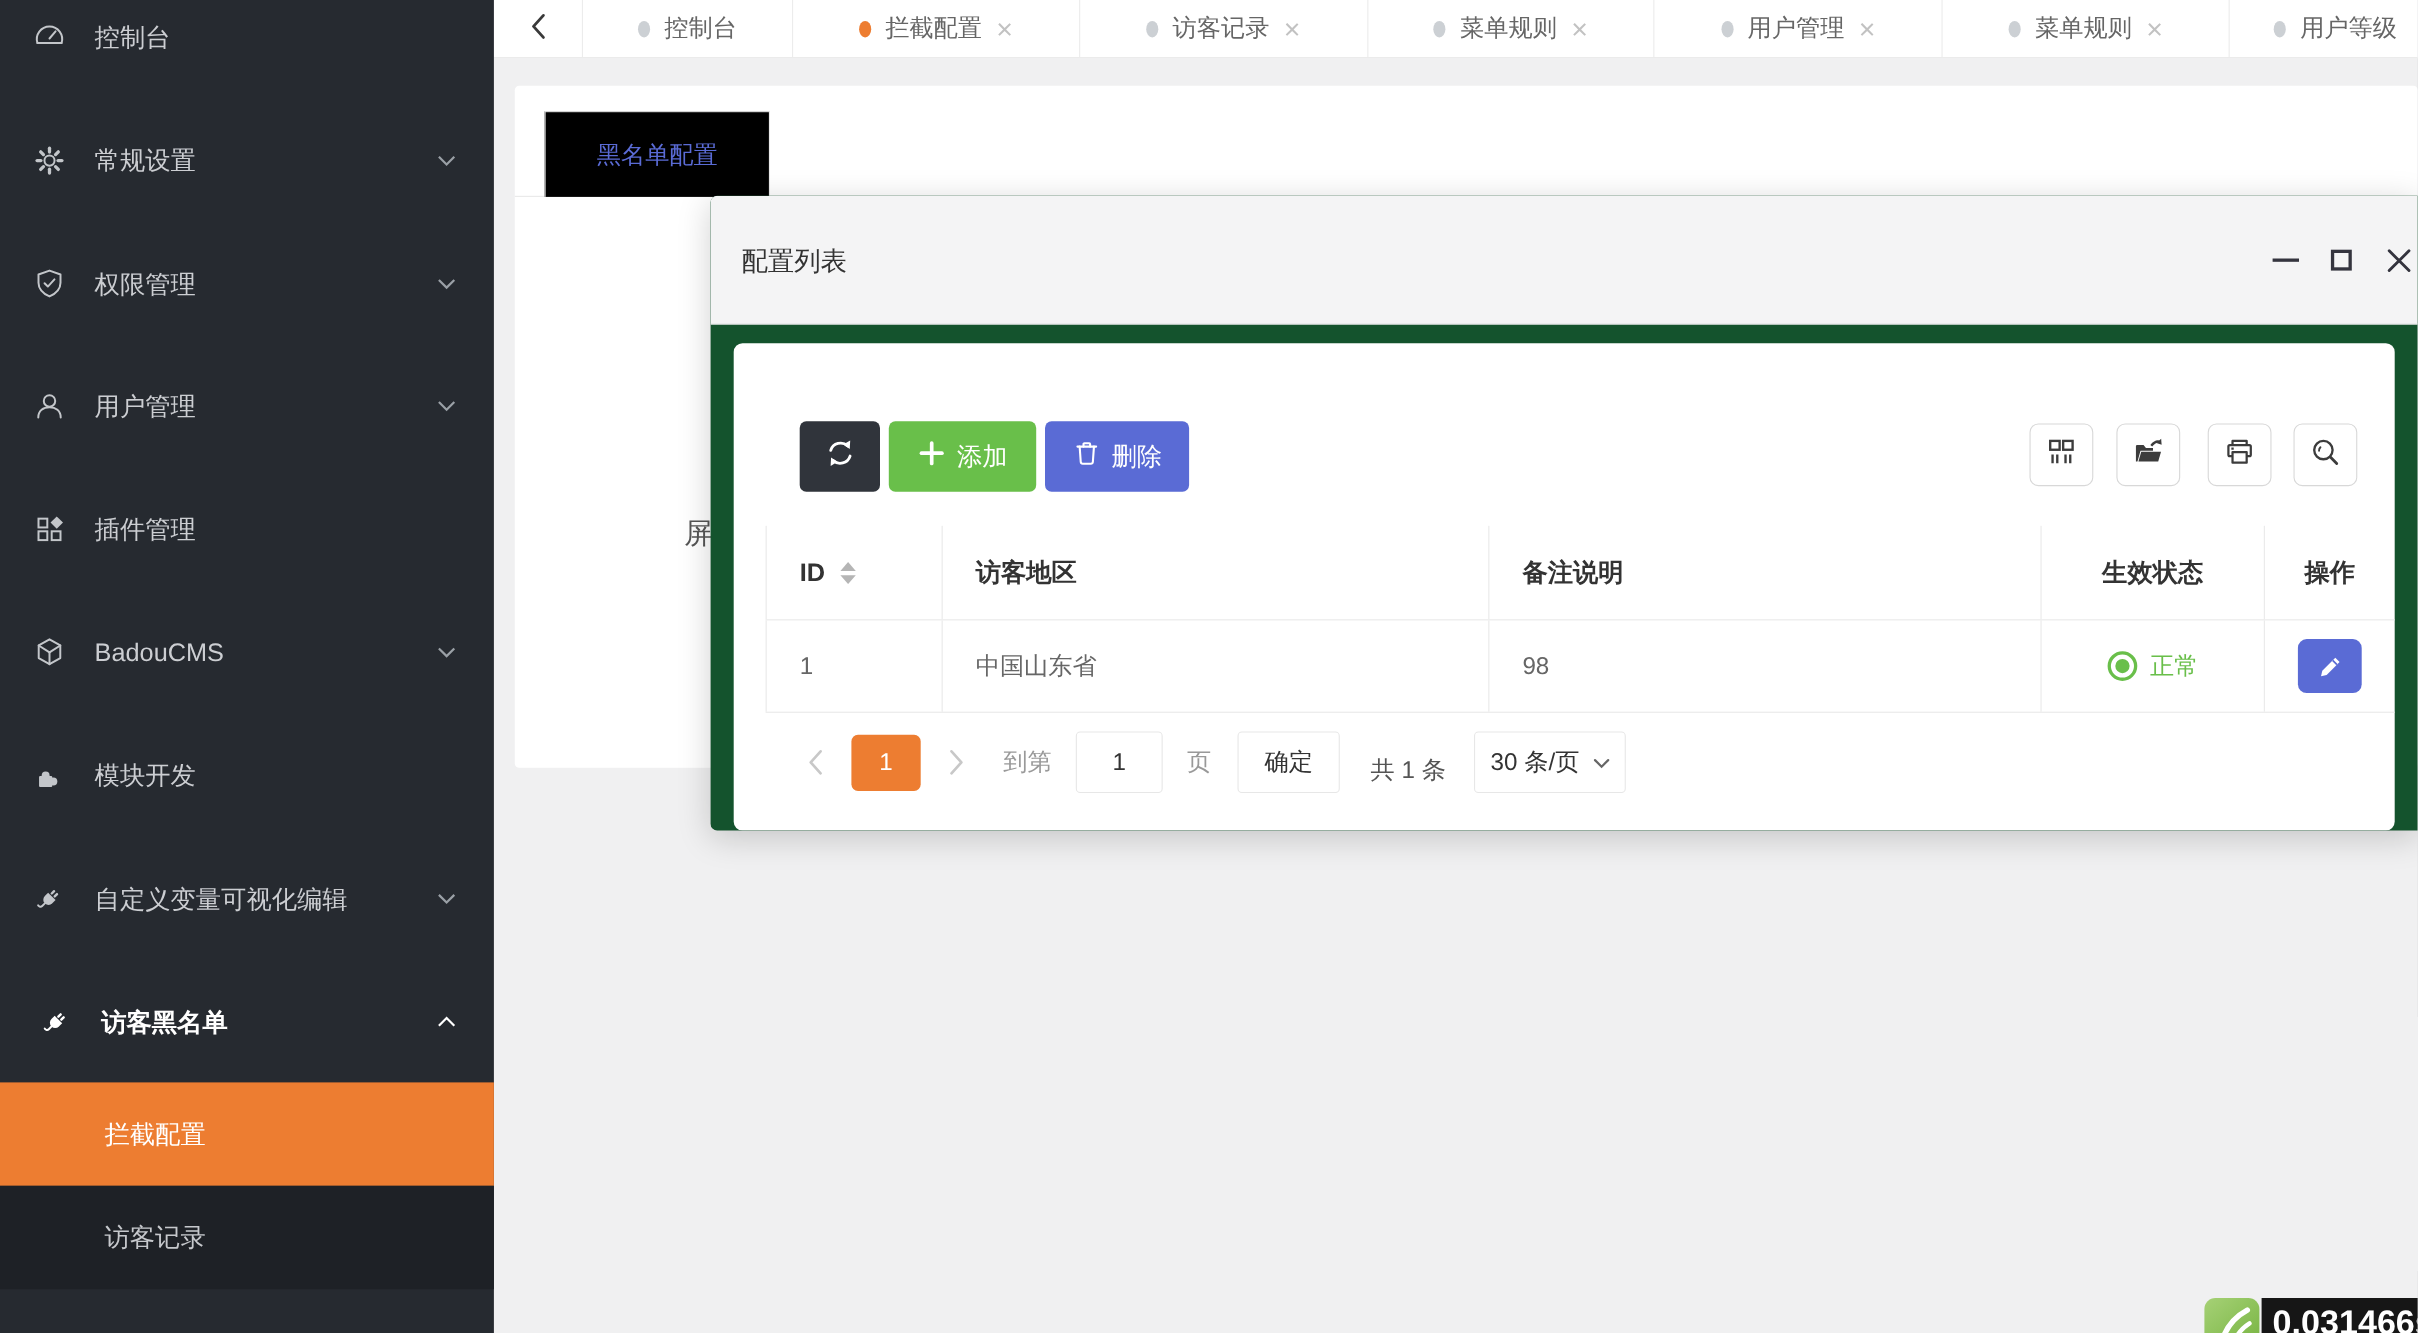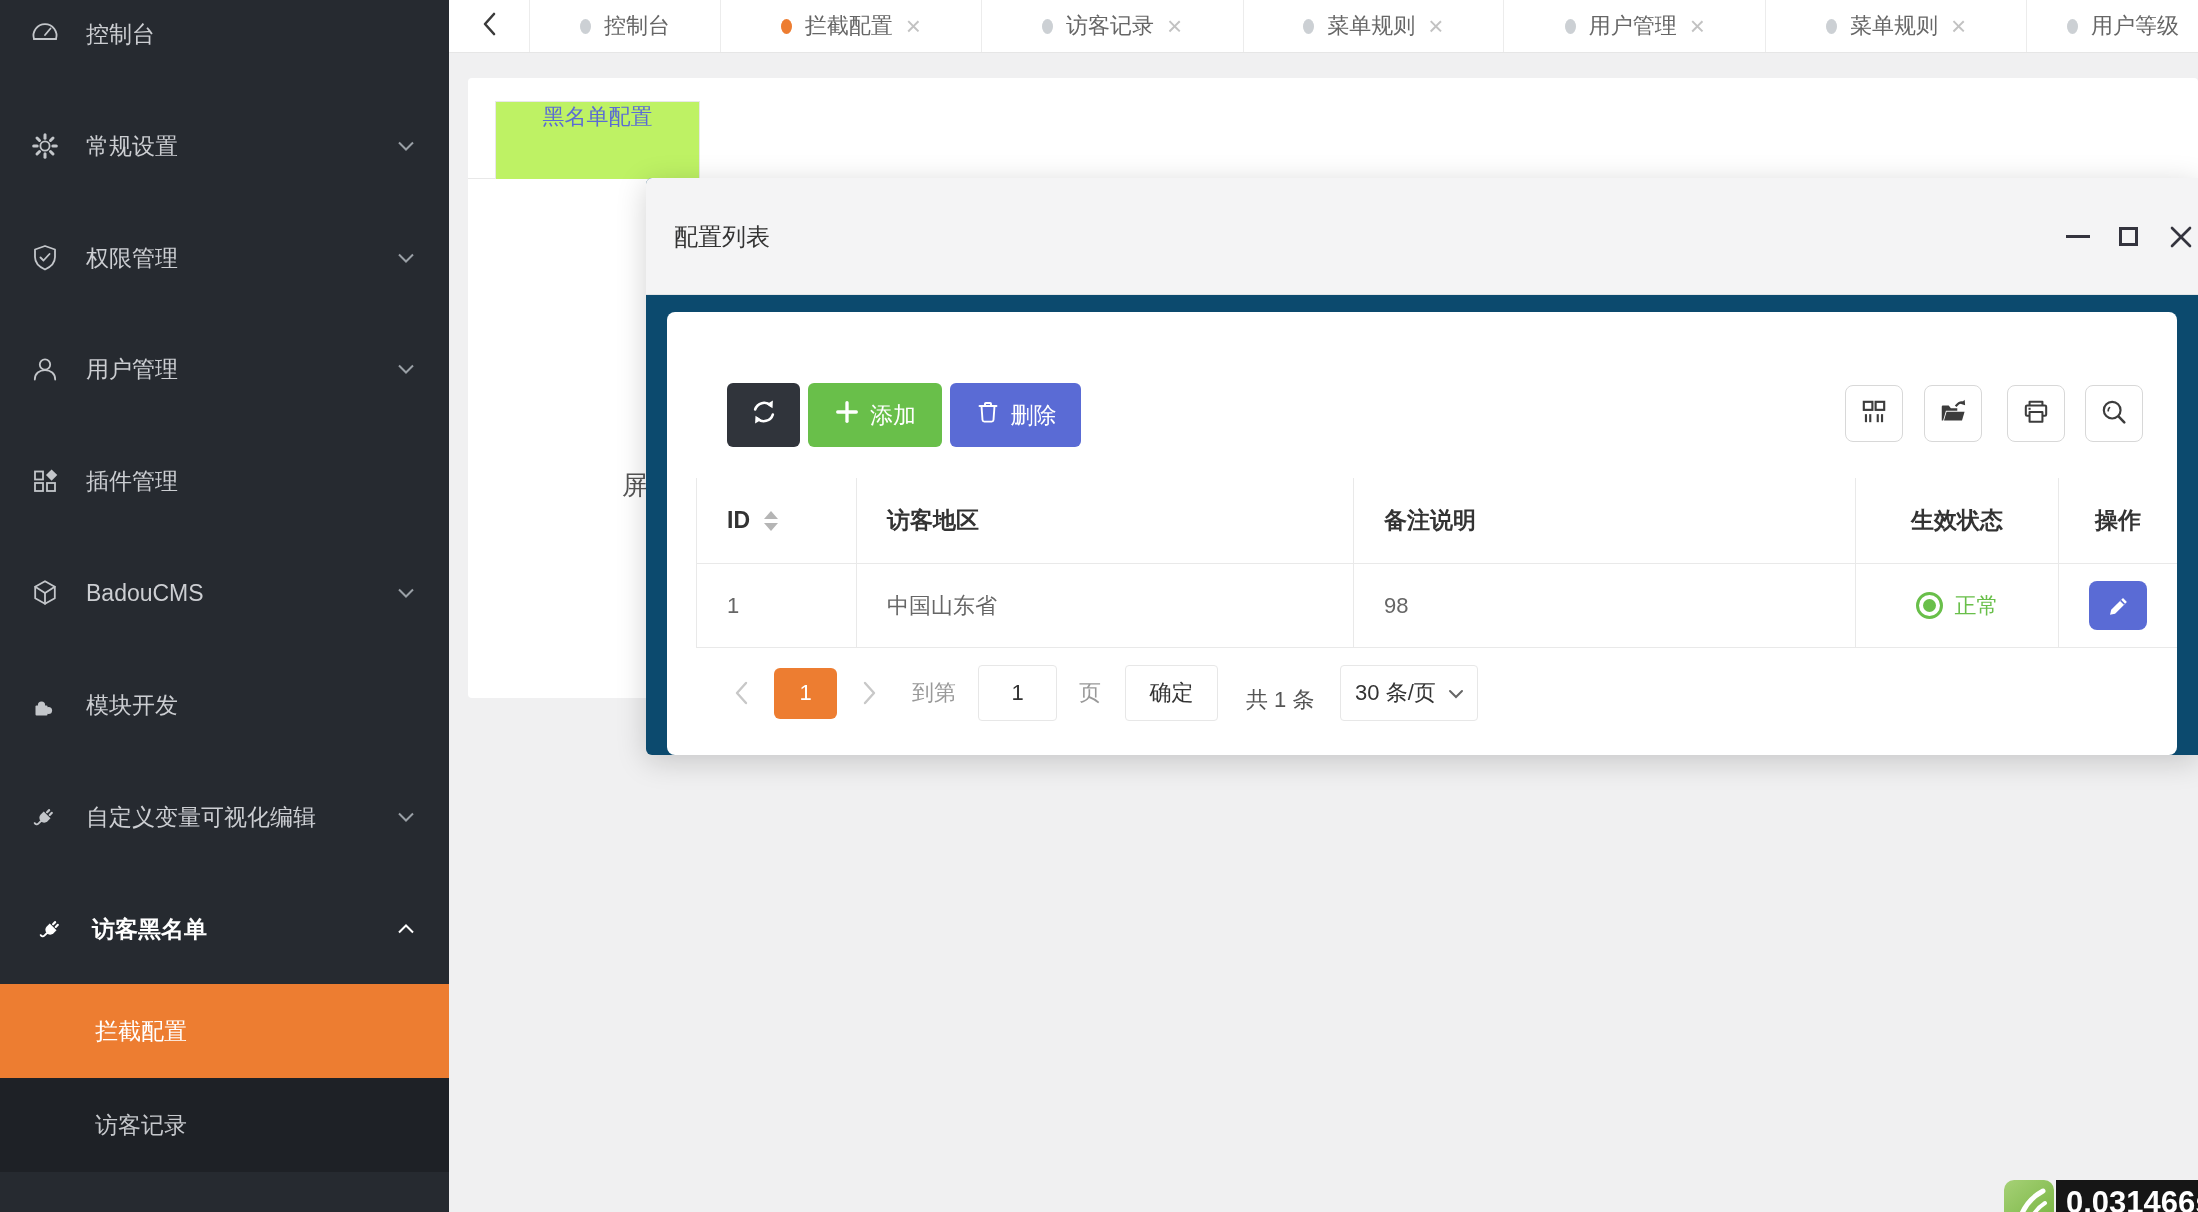--- a/index.html
+++ b/index.html
@@ -20,25 +20,25 @@
   #tabbar{position:absolute;left:449px;top:0;width:1749px;height:53px;background:#fff;border-bottom:1px solid #e6e6e6;display:flex;z-index:3;}
   .tab-arrow{width:81px;height:100%;display:flex;align-items:center;justify-content:center;border-right:1px solid #ececec;cursor:pointer;}
   .ttab{height:100%;display:flex;align-items:center;justify-content:center;gap:13px;border-right:1px solid #ececec;font-size:22px;color:#666;cursor:pointer;overflow:hidden;white-space:nowrap;}
   .ttab .dot{width:11px;height:15px;border-radius:50%;background:#ccd0d4;flex:0 0 11px;}
   .ttab.active .dot{background:#ed7d31;}
   .ttab .tclose{font-size:26px;color:#c2c2c2;line-height:1;cursor:pointer;}
 
   
   #page-card{position:absolute;left:468px;top:78px;width:1730px;height:620px;background:#fff;border-radius:4px;z-index:1;}
   #page-card .strip-line{position:absolute;left:0;right:0;top:100px;height:1px;background:#e8e8e8;z-index:1;}
-  #card-tab{position:absolute;left:27px;top:23px;width:205px;height:78px;background:#bef264;border:1px solid #e8e8e8;border-bottom:none;z-index:2;display:flex;justify-content:center;font-size:22px;color:#5a6bd5;cursor:pointer;}
+  #card-tab{position:absolute;left:27px;top:23px;width:205px;height:78px;background:#000000;border:1px solid #e8e8e8;border-bottom:none;z-index:2;display:flex;align-items:center;justify-content:center;font-size:22px;color:#5a6bd5;cursor:pointer;}
   #hidden-label{position:absolute;left:154px;top:390px;font-size:26px;color:#555;white-space:nowrap;}
 
   
-  #modal{position:absolute;left:646px;top:178px;width:1552px;height:577px;background:#0c4a6e;border-radius:6px 0 0 6px;box-shadow:0 6px 30px rgba(0,0,0,.18);z-index:5;overflow:hidden;}
+  #modal{position:absolute;left:646px;top:178px;width:1552px;height:577px;background:#14532d;border-radius:6px 0 0 6px;box-shadow:0 6px 30px rgba(0,0,0,.18);z-index:5;overflow:hidden;}
   #modal-header{position:relative;height:117px;background:#f4f4f5;border-bottom:1px solid #e3e5e6;}
   #modal-title{position:absolute;left:28px;top:0;height:117px;display:flex;align-items:center;font-size:24px;color:#333;}
   .win-min{position:absolute;left:1420px;top:57px;width:24px;height:3px;background:#34343e;cursor:pointer;}
   .win-max{position:absolute;left:1473px;top:49px;width:19px;height:19px;border:3px solid #34343e;cursor:pointer;}
   .win-close{position:absolute;left:1522px;top:46px;width:26px;height:26px;cursor:pointer;display:flex;}
 
   #panel{position:absolute;left:21px;top:134px;width:1510px;height:443px;background:#fff;border-radius:8px;}
 
   .btn{position:absolute;top:71px;height:64px;border-radius:6px;display:flex;align-items:center;justify-content:center;gap:10px;color:#fff;font-size:23px;cursor:pointer;}
   #btn-refresh{left:60px;width:73px;background:#30343b;}

